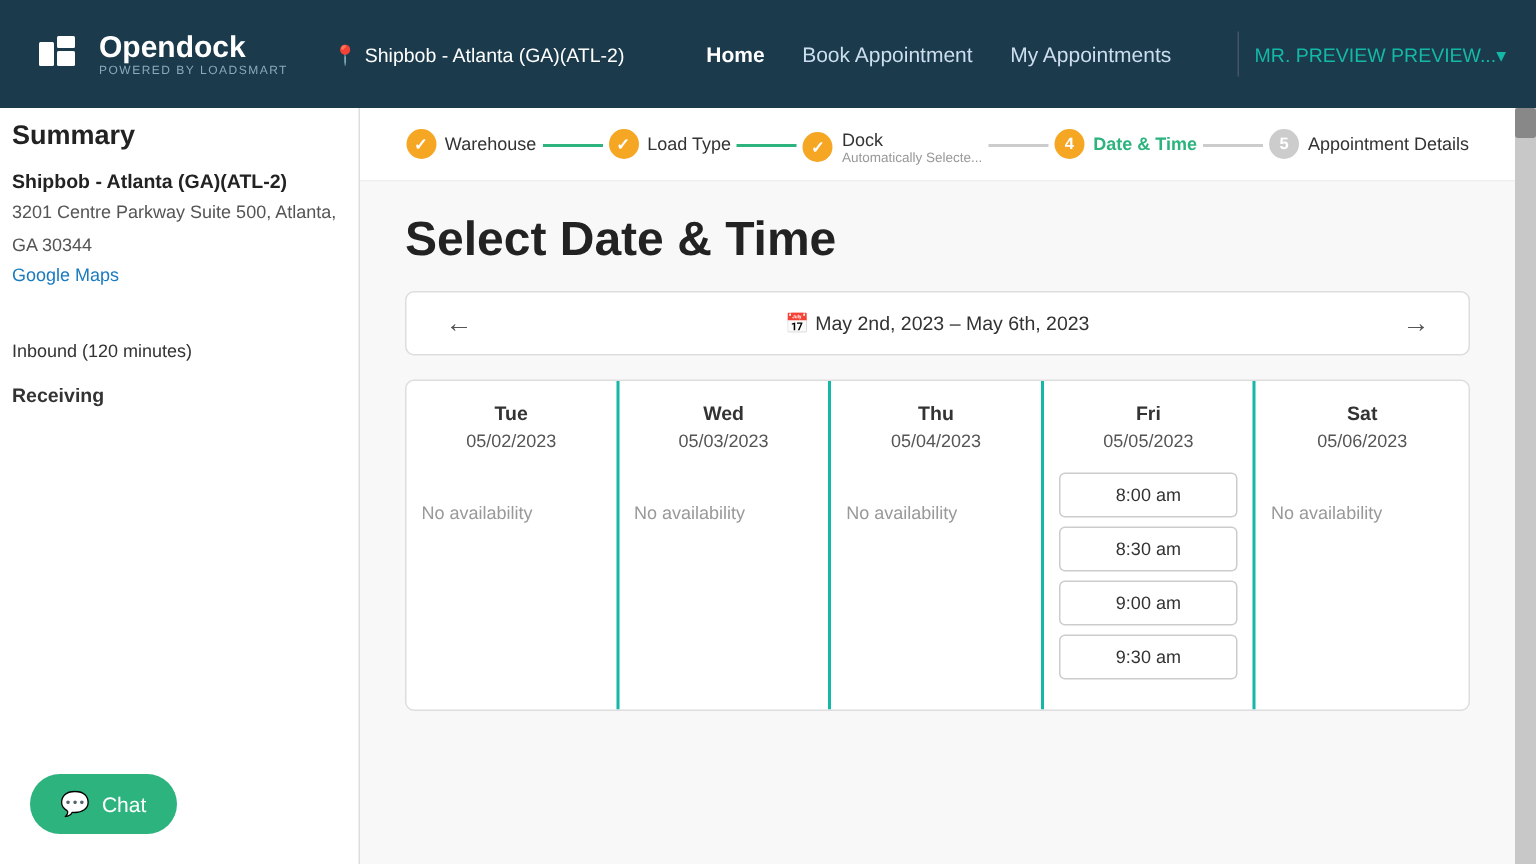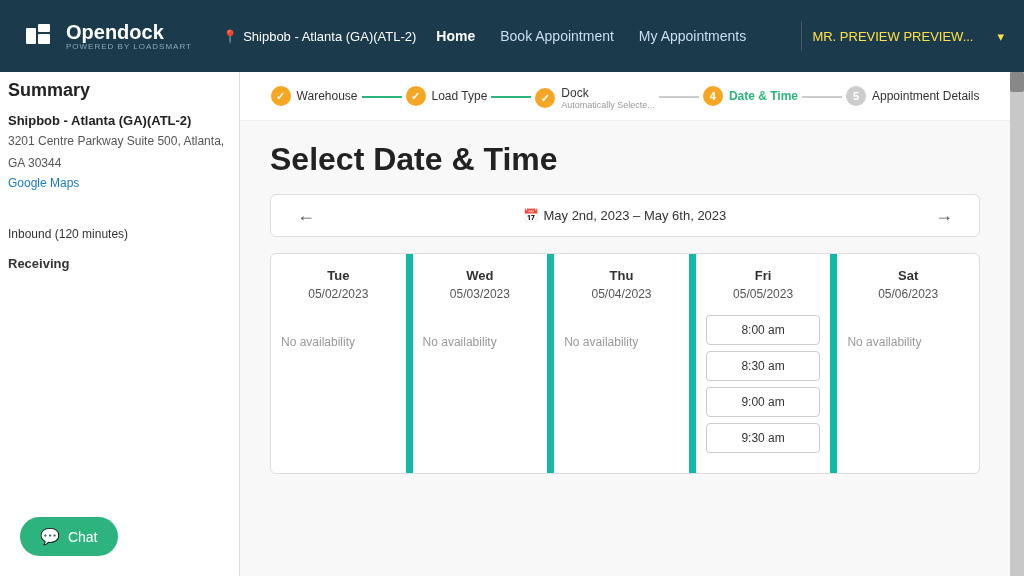--- a/index.html
+++ b/index.html
@@ -63,20 +63,21 @@
       color: white;
       font-size: 13px;
       margin-right: 20px;
     }
 
     .nav-links {
       display: flex;
       align-items: center;
       gap: 25px;
       flex: 1;
+      justify-content: center;
     }
 
     .nav-link {
       color: #cde;
       font-size: 14px;
       cursor: pointer;
       text-decoration: none;
     }
 
     .nav-link.active {
@@ -87,22 +88,22 @@
     .nav-divider {
       width: 1px;
       height: 30px;
       background: #456;
       margin: 0 10px;
     }
 
     .user-area {
       display: flex;
       align-items: center;
-      gap: 24px;
-      color: #fde047;
+      gap: 0;
+      color: #14b8a6;
       font-size: 13px;
       cursor: pointer;
     }
 
     .scrollbar-area {
       width: 14px;
       background: #ddd;
       flex-shrink: 0;
     }
 
@@ -320,21 +321,21 @@
     .calendar-grid {
       display: grid;
       grid-template-columns: repeat(5, 1fr);
       background: white;
       border: 1px solid #ddd;
       border-radius: 6px;
       overflow: hidden;
     }
 
     .calendar-col {
-      border-right: 7px solid #14b8a6;
+      border-right: 2px solid #14b8a6;
       padding: 14px 10px;
     }
 
     .calendar-col:last-child {
       border-right: none;
     }
 
     .col-day {
       font-size: 13px;
       font-weight: bold;

